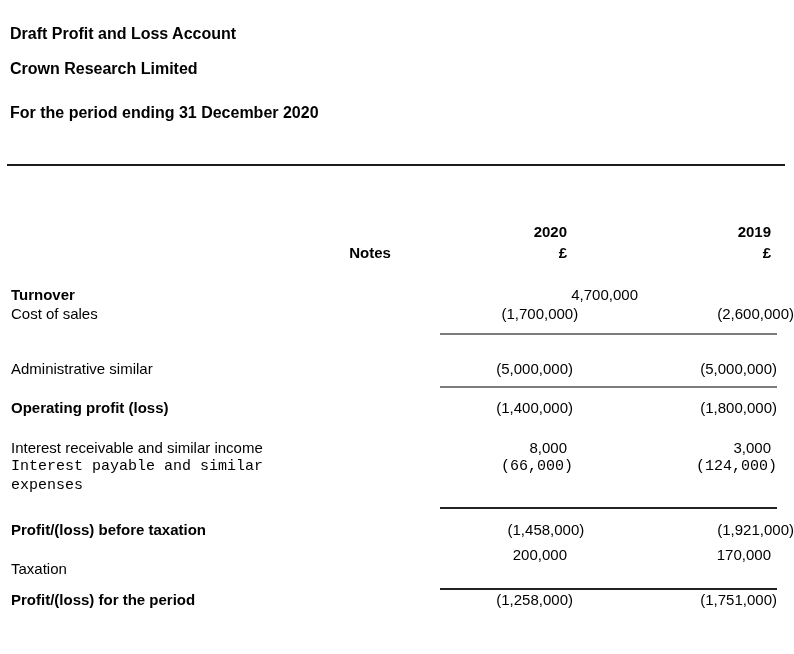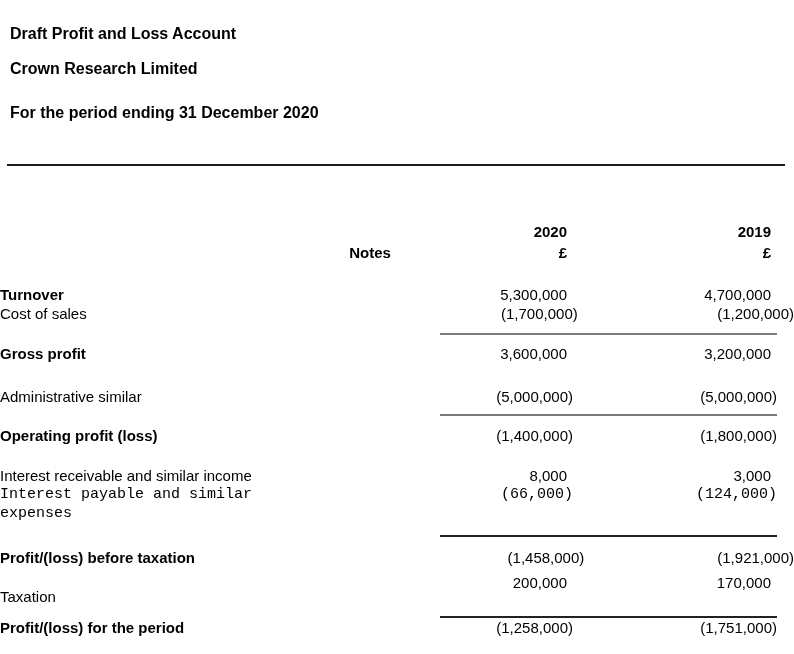--- a/index.html
+++ b/index.html
@@ -22,21 +22,21 @@
   .t3 { margin-top: 25px; }
   .top-rule {
     margin-left: 7px;
     width: 778px;
     border-top: 2px solid #1c1c1c;
     margin-top: 42px;
     height: 0;
   }
   
   .row { display: flex; }
-  .label  { width: 320px; box-sizing: border-box; }
+  .label  { width: 320px; padding-left: 11px; box-sizing: border-box; }
   .notes  { width: 120px; text-align: center; box-sizing: border-box; padding-right: 20px; }
   .num    { width: 133px; text-align: right; box-sizing: border-box; }
   .num.c2 { width: 204px; }
   .bold   { font-weight: bold; }
   .pad-paren { padding-right: 6px; }
   .rule {
     margin-left: 440px;
     width: 337px;
     height: 0;
   }
@@ -86,39 +86,32 @@
     <div class="row h-row2">
       <div class="label"></div>
       <div class="notes bold">Notes</div>
       <div class="num head bold pad-paren">£</div>
       <div class="num c2 head bold pad-paren">£</div>
     </div>
 
     <div class="row r0">
       <div class="label bold">Turnover</div>
       <div class="notes"></div>
-      <div class="num pad-paren">5,300,000</div>
       <div class="num c2 pad-paren">4,700,000</div>
     </div>
 
     <div class="row r1">
       <div class="label">Cost of sales</div>
       <div class="notes"></div>
       <div class="num">(1,700,000)</div>
-      <div class="num c2">(1,200,000)</div>
+      <div class="num c2">(2,600,000)</div>
     </div>
 
     <div class="rule rule-gray rule1"></div>
 
-    <div class="row r2">
-      <div class="label bold">Gross profit</div>
-      <div class="notes"></div>
-      <div class="num pad-paren">3,600,000</div>
-      <div class="num c2 pad-paren">3,200,000</div>
-    </div>
 
     <div class="row r3">
       <div class="label">Administrative similar</div>
       <div class="notes"></div>
       <div class="num">(5,000,000)</div>
       <div class="num c2">(5,000,000)</div>
     </div>
 
     <div class="rule rule-gray rule2"></div>
 

